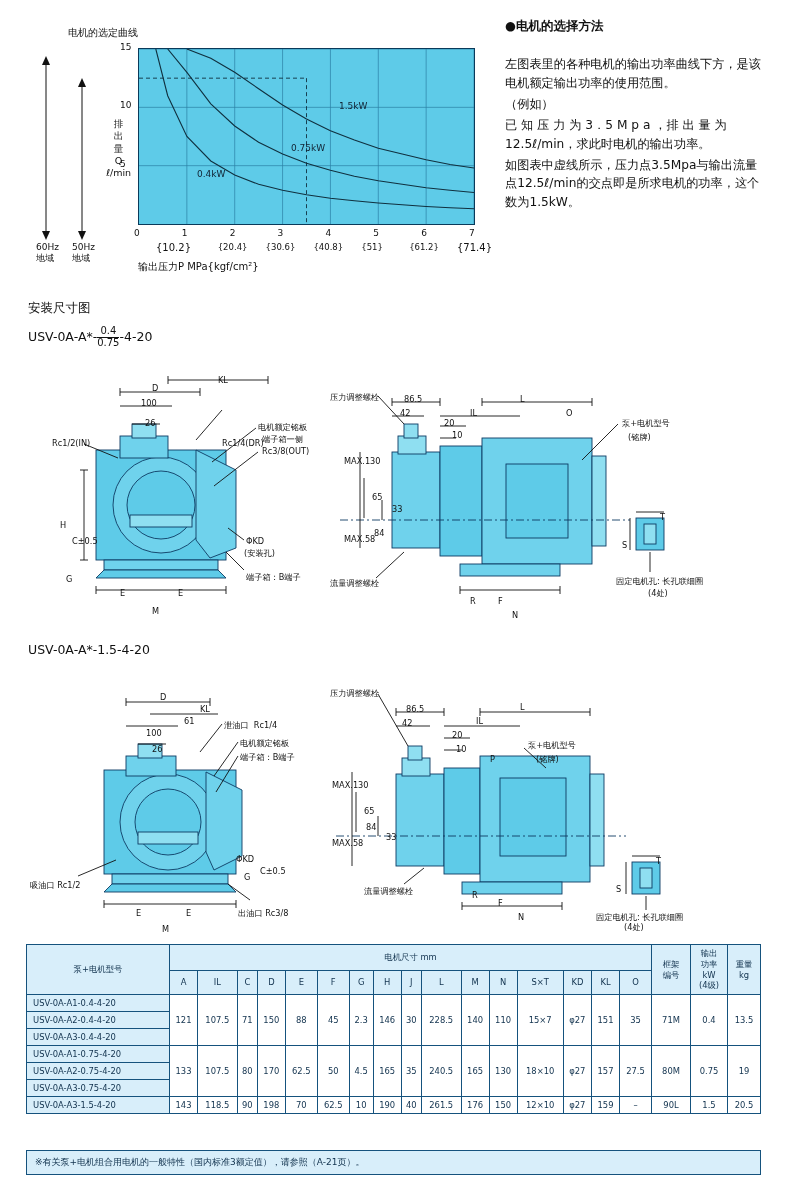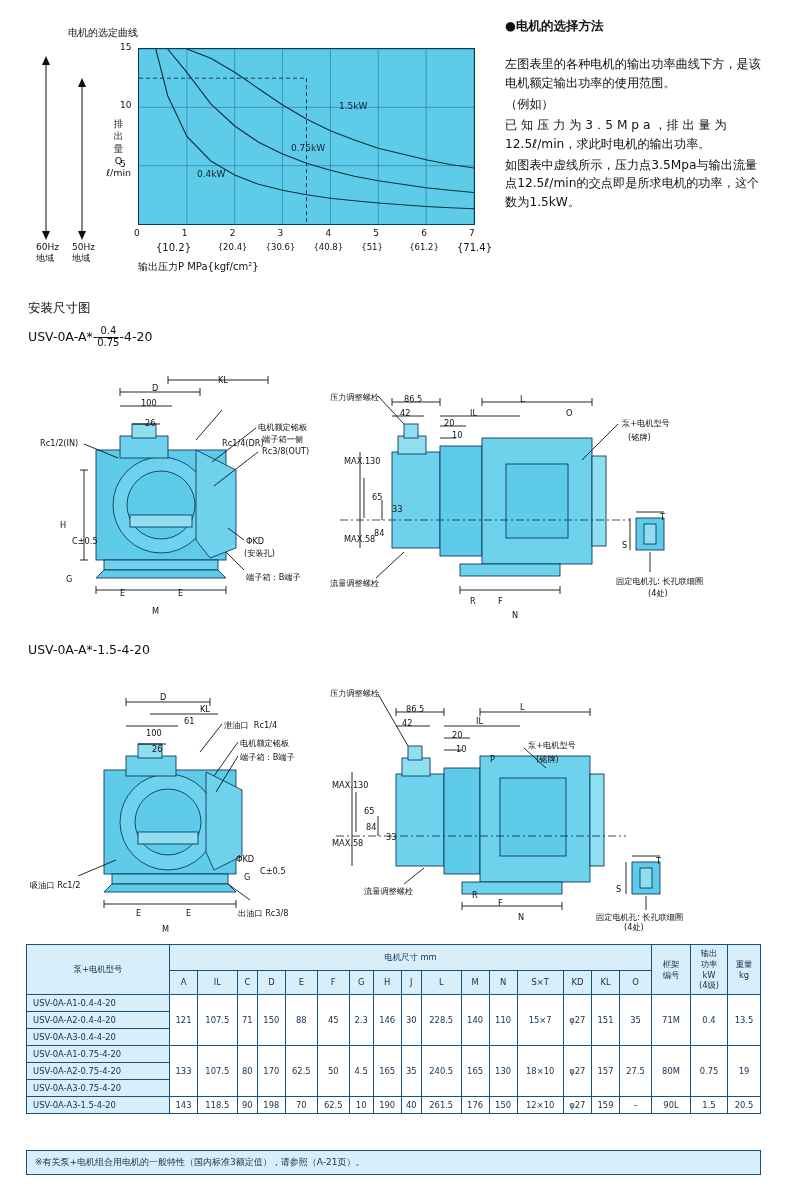--- a/index.html
+++ b/index.html
@@ -246,21 +246,21 @@
     </svg>
     <div id="dwg1-labels">
         <div class="lbl" style="left: 152px; top: 383px;">D</div>
         <div class="lbl" style="left: 218px; top: 375px;">KL</div>
         <div class="lbl" style="left: 141px; top: 398px;">100</div>
         <div class="lbl" style="left: 145px; top: 418px;">26</div>
         <div class="lbl" style="left: 222px; top: 406px; margin-top: 32px;">Rc1/4(DR)</div>
         <div class="lbl" style="left: 258px; top: 422px;">电机额定铭板</div>
         <div class="lbl" style="left: 262px; top: 434px;">端子箱一侧</div>
         <div class="lbl" style="left: 262px; top: 446px;">Rc3/8(OUT)</div>
-        <div class="lbl" style="left: 40px; top: 438px;">Rc1/2(IN)</div>
+        <div class="lbl" style="left: 52px; top: 438px;">Rc1/2(IN)</div>
         <div class="lbl" style="left: 60px; top: 520px;">H</div>
         <div class="lbl" style="left: 72px; top: 536px;">C±0.5</div>
         <div class="lbl" style="left: 66px; top: 574px;">G</div>
         <div class="lbl" style="left: 120px; top: 588px;">E</div>
         <div class="lbl" style="left: 178px; top: 588px;">E</div>
         <div class="lbl" style="left: 152px; top: 606px;">M</div>
         <div class="lbl" style="left: 246px; top: 536px;">ΦKD</div>
         <div class="lbl" style="left: 244px; top: 548px;">(安装孔)</div>
         <div class="lbl" style="left: 246px; top: 572px;">端子箱：B端子</div>
         <div class="lbl" style="left: 330px; top: 392px;">压力调整螺栓</div>

